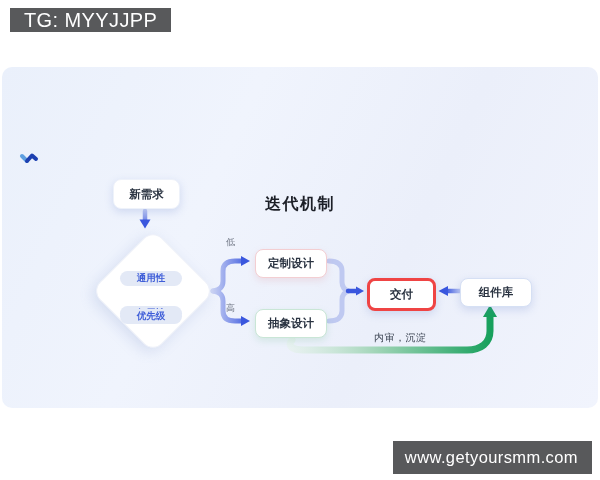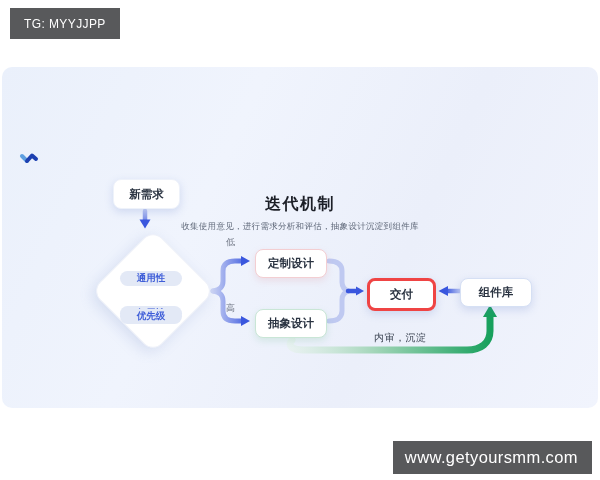--- a/index.html
+++ b/index.html
@@ -4,21 +4,21 @@
 <style>
   html,body{margin:0;padding:0;background:#ffffff;}
   #page{
     position:relative;width:600px;height:480px;background:#ffffff;overflow:hidden;
     font-family:"Liberation Sans","DejaVu Sans",sans-serif;color:#22293a;
   }
   .badge{
     position:absolute;background:#58595b;color:#ffffff;display:flex;align-items:center;
     padding:0 14px;letter-spacing:.4px;
   }
-  #badge-top{left:10px;top:8px;height:31px;font-size:12px;}
+  #badge-top{left:10px;top:8px;height:24px;font-size:20px;}
   #badge-bottom{right:8px;top:441px;height:33px;font-size:16.5px;padding-left:12px;}
   #panel{
     position:absolute;left:2px;top:67px;width:596px;height:341px;border-radius:10px;
     background:linear-gradient(115deg,#eaf0fb 0%,#f0f4fd 35%,#ebeffa 65%,#f1f4fd 100%);
   }
   #logo{position:absolute;left:17px;top:85px;width:22px;height:14px;}
   #title{
     position:absolute;left:0;right:0;top:127px;text-align:center;
     font-size:16px;font-weight:700;letter-spacing:1.5px;color:#1c1f27;
   }
@@ -66,21 +66,20 @@
   </div>
 
   <div id="panel">
 
     <svg id="logo" viewBox="0 0 22 14">
       <path d="M3 4 L8 9" stroke="#5e9fe0" stroke-width="4" stroke-linecap="round" fill="none"></path>
       <path d="M8 9 L13 3.5 L17 7" stroke="#1d40b0" stroke-width="4" stroke-linecap="round" stroke-linejoin="round" fill="none"></path>
     </svg>
 
     <div id="title">迭代机制</div>
-    <div id="subtitle">收集使用意见，进行需求分析和评估，抽象设计沉淀到组件库</div>
   </div>
 
   <svg id="connectors" viewBox="0 0 600 480">
     <defs>
       <linearGradient id="gDown" gradientUnits="userSpaceOnUse" x1="145" y1="209" x2="145" y2="229">
         <stop offset="0" stop-color="#c3cdf3"></stop>
           <stop offset="1" stop-color="#3a57de"></stop>
       </linearGradient>
       <linearGradient id="gBrace" gradientUnits="userSpaceOnUse" x1="212" y1="0" x2="250" y2="0">
         <stop offset="0" stop-color="#ccd4f4"></stop>

